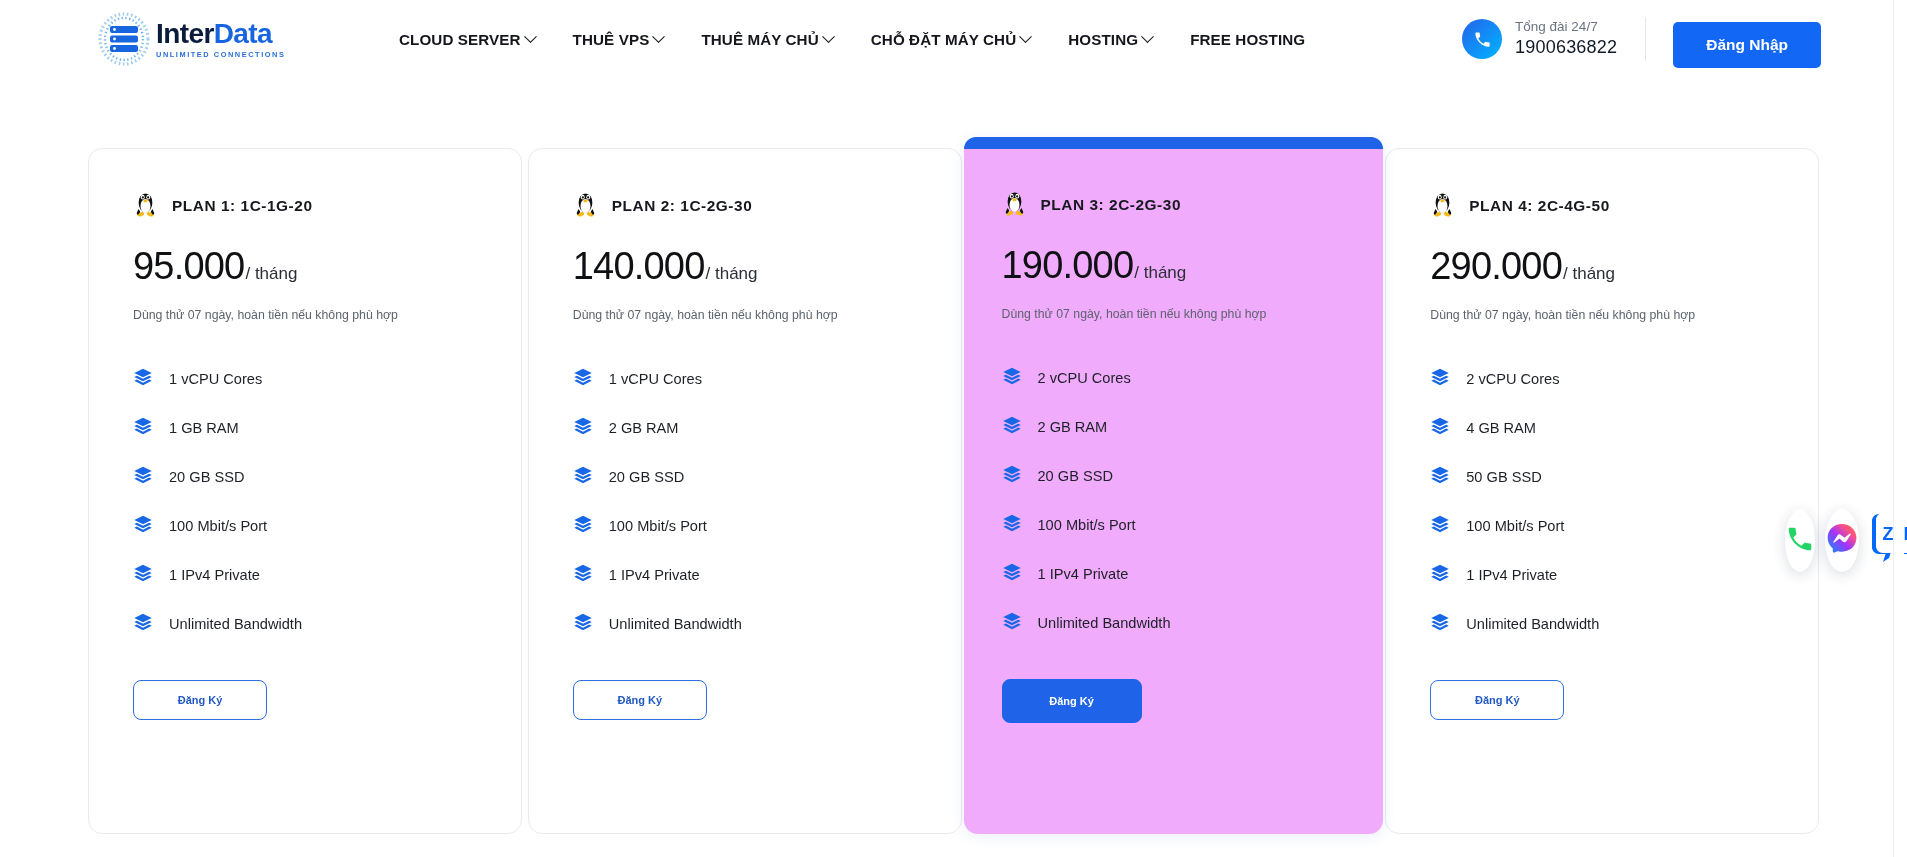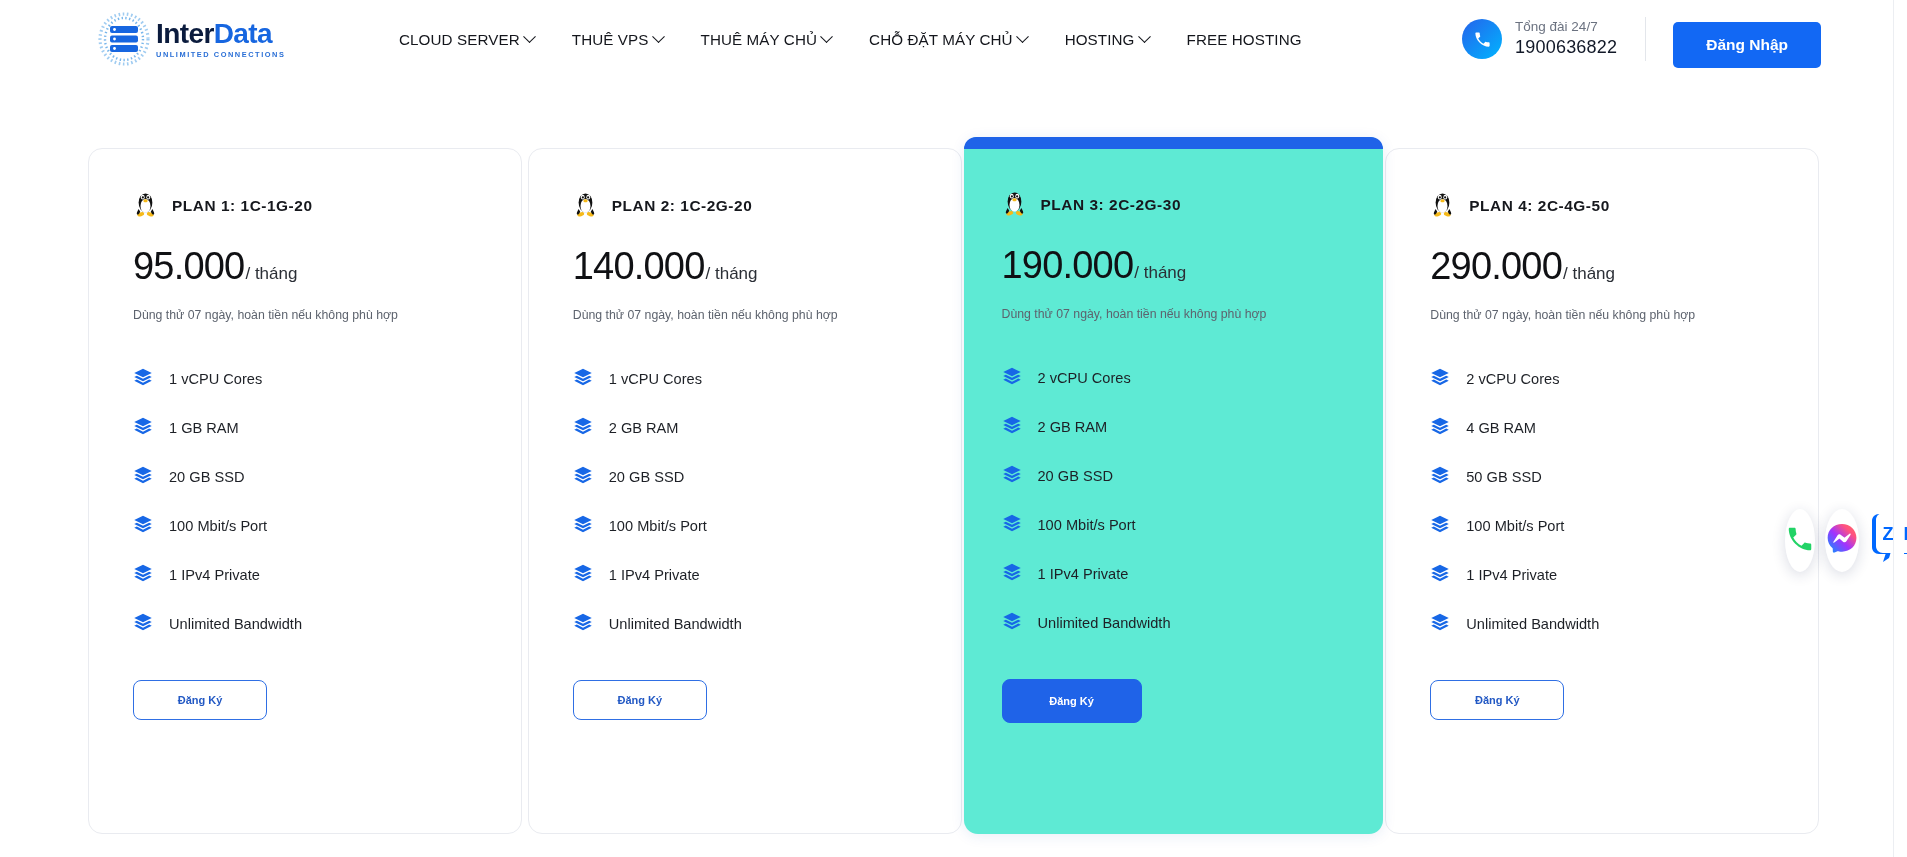--- a/index.html
+++ b/index.html
@@ -54,21 +54,21 @@
     display: flex;
     align-items: center;
     gap: 0px;
     margin-left: 92px;
   }
   .nav-item {
     display: flex;
     align-items: center;
     gap: 5px;
     font-size: 15.2px;
-    font-weight: 400;
+    font-weight: 700;
     letter-spacing: 0.1px;
     color: #14161c;
     padding: 6px 19px;
     cursor: pointer;
     white-space: nowrap;
   }
   .chev {
     display: inline-block;
     width: 9px; height: 9px;
     border-right: 1.6px solid #14161c;
@@ -146,21 +146,21 @@
   .card {
     position: relative;
     flex: 1 1 0;
     background: #fff;
     border: 1px solid #e9ebf0;
     border-radius: 14px;
     padding: 40px 44px 0 44px;
     min-height: 686px;
   }
   .card.featured {
-    background: #5eead4;
+    background: #f0abfc;
     border: none;
     border-radius: 14px;
     margin: -11px -4px 0 -4px;
     padding: 51px 38px 0 38px;
     box-shadow: 0 2px 14px rgba(30,80,180,0.10);
     z-index: 5;
   }
   .card.featured::before {
     content: "";
     position: absolute;
@@ -445,21 +445,21 @@
           <ellipse cx="24.4" cy="13" rx="3.1" ry="3.9" fill="#fff"></ellipse>
           <circle cx="15.8" cy="13.4" r="1.7" fill="#111"></circle>
           <circle cx="24.2" cy="13.4" r="1.7" fill="#111"></circle>
           <path d="M20 16.4c-2 0-3.4 1.3-3.4 2.6 0 1.2 1.5 2.1 3.4 2.1s3.4-.9 3.4-2.1c0-1.3-1.4-2.6-3.4-2.6z" fill="#f5b919"></path>
           <ellipse cx="12.4" cy="40.5" rx="5.6" ry="3.2" fill="#f5b919" transform="rotate(-16 12.4 40.5)"></ellipse>
           <ellipse cx="27.6" cy="40.5" rx="5.6" ry="3.2" fill="#f5b919" transform="rotate(16 27.6 40.5)"></ellipse>
           <path d="M9 32c-2 4-4 7-2.4 8.6 1.4 1.4 3.6-1.4 5-4.4z" fill="#111"></path>
           <path d="M31 32c2 4 4 7 2.4 8.6-1.4 1.4-3.6-1.4-5-4.4z" fill="#111"></path>
         </svg>
       </span>
-      <span class="plan-title">PLAN 2: 1C-2G-20</span>
+      <span class="plan-title">PLAN 2: 1C-2G-30</span>
     </div>
     <div class="price-row">
       <span class="price">140.000</span>
       <span class="price-unit">/ tháng</span>
     </div>
     <div class="trial">Dùng thử 07 ngày, hoàn tiền nếu không phù hợp</div>
     <ul class="features">
       <li class="feature">
         <span class="stack-ico"><svg width="20" height="20" viewBox="0 0 24 24">
               <path d="M12 2 1.5 7.2 12 12.4l10.5-5.2z" fill="#1767e6"></path>

